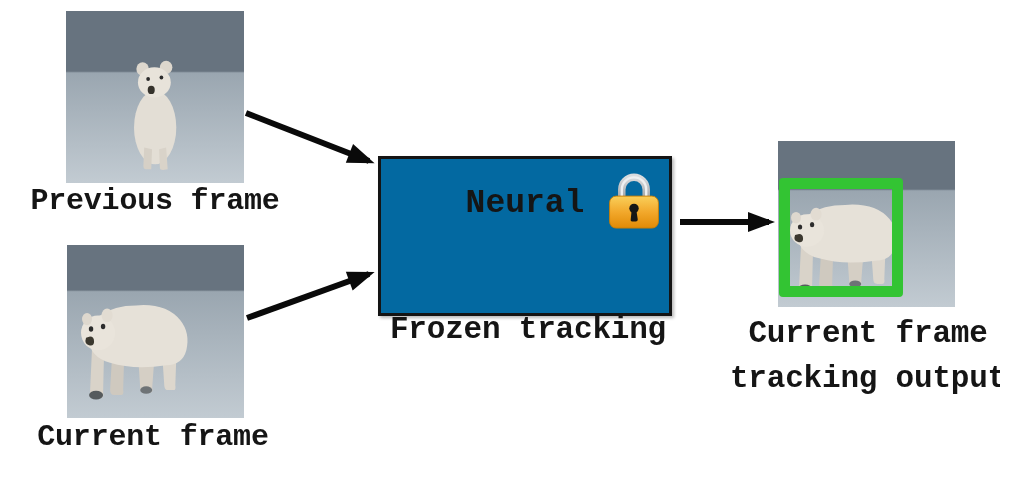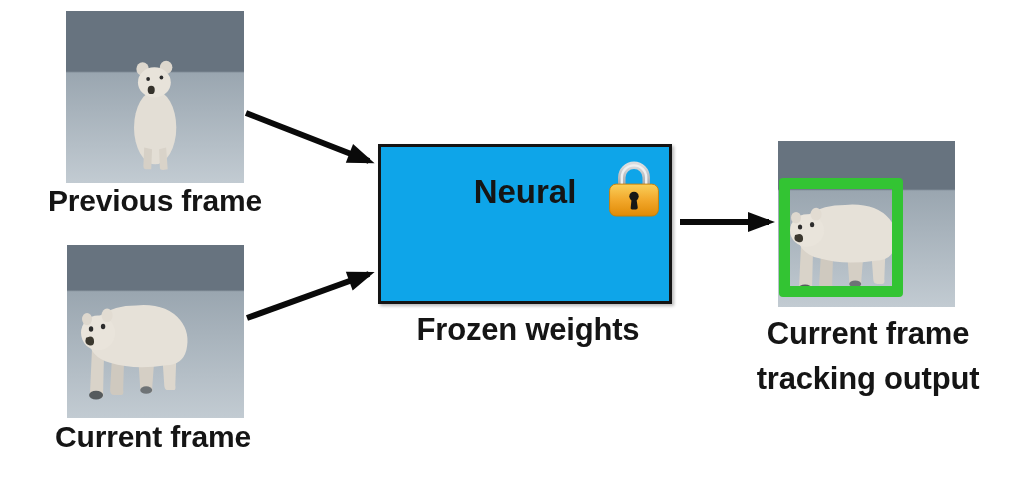--- a/index.html
+++ b/index.html
@@ -1,18 +1,18 @@
 <!DOCTYPE html>
 <html style="--arrow: #0a0a0a; --box-border: #141414; --bbox-green: #33c433; --lock-gold: #f2a82b; --lock-shackle: #b9bdc0; --sky: #67737f; --snow: #c2cbd2; --bear: #e6e1d8;"><head>
 <meta charset="utf-8">
 <style>
   html,body{margin:0;padding:0;background:#ffffff;}
   .canvas{
     position:relative;width:1000px;height:487px;background:#fff;overflow:hidden;
-    font-family:Liberation Sans, sans-serif;color:#151515;
+    font-family:Liberation Mono, monospace;color:#151515;
   }
   .arrows{position:absolute;left:0;top:0;width:1024px;height:487px;pointer-events:none;}
 
   
   .photo{
     position:absolute;margin:0;overflow:hidden;
     background:linear-gradient(180deg,
       var(--sky,#67737f) 0%, var(--sky,#67737f) var(--skycut,35%),
       #9aa6b0 calc(var(--skycut,35%) + 1%), var(--snow,#c2cbd2) 100%);
   }
@@ -35,22 +35,22 @@
     position:absolute;text-align:center;font-size:30px;font-weight:600;
     letter-spacing:-0.2px;white-space:nowrap;
   }
   .cap-prev{left:-25px;top:184px;width:360px;}
   .cap-curr{left:-27px;top:420px;width:360px;}
   .cap-frozen{left:348px;top:312px;width:360px;font-size:31px;}
   .cap-out{left:688px;top:311px;width:360px;font-size:31px;line-height:45px;white-space:normal;}
 
   
   .nn-box{
-    position:absolute;left:378px;top:144px;width:294px;height:160px;box-sizing:border-box;
-    background:#0ea5e9;border:3px solid var(--box-border,#141414);
+    position:absolute;left:378px;top:156px;width:294px;height:160px;box-sizing:border-box;
+    background:#0369a1;border:3px solid var(--box-border,#141414);
     box-shadow:2px 2px 3px rgba(0,0,0,0.28);
     padding-left:12px;
   }
   .nn-title{
     position:absolute;left:0;top:19px;width:100%;text-align:center;
     font-size:33px;font-weight:600;line-height:52px;
   }
   .lock{position:absolute;right:4px;top:6px;width:62px;height:66px;}
 </style>
 </head>
@@ -119,21 +119,21 @@
           <stop offset="1" stop-color="#9fa3a6"></stop>
         </linearGradient>
       </defs>
       <path d="M20 36 V26 A13 13 0 0 1 46 26 V36" fill="none" stroke="url(#shackG)" stroke-width="8" stroke-linecap="round"></path>
       <path d="M20 36 V26 A13 13 0 0 1 46 26 V36" fill="none" stroke="#eef0f1" stroke-width="2.5" stroke-linecap="round"></path>
       <rect x="7" y="33" width="52" height="34" rx="7" fill="url(#goldG)" stroke="#c67f08" stroke-width="1"></rect>
       <circle cx="33" cy="46" r="5" fill="#161616"></circle>
       <path d="M30.5 48 L35.5 48 L37 58 Q37 60 35 60 L31 60 Q29 60 29.5 58 Z" fill="#161616"></path>
     </svg>
   </div>
-  <div class="caption cap-frozen">Frozen weights</div>
+  <div class="caption cap-frozen">Frozen tracking</div>
 
   <figure class="photo out">
     <svg class="bear walk-out" viewBox="0 0 120 100" preserveAspectRatio="none">
       <path d="M18 52 L16 88 Q16 92 20 92 L27 92 Q30 92 29 88 L30 55 Z" fill="#d9d3c9"></path>
       <path d="M38 58 L36 86 Q36 90 40 90 L47 90 Q50 90 49 86 L50 60 Z" fill="#cfc9bf"></path>
       <path d="M64 60 L66 84 Q66 88 70 88 L76 88 Q79 88 78 84 L80 62 Z" fill="#d5cfc5"></path>
       <path d="M88 58 L90 82 Q90 86 94 86 L99 86 Q102 86 101 82 L102 60 Z" fill="#ddd7cd"></path>
       <ellipse cx="22" cy="90" rx="7" ry="3.5" fill="#565b5d"></ellipse>
       <ellipse cx="72" cy="86" rx="6" ry="3" fill="#6e7376"></ellipse>
       <path d="M14 44 Q10 30 26 26 Q40 18 62 18 Q92 16 106 30 Q116 40 112 54 Q108 66 92 66 Q60 70 36 64 Q16 60 14 44 Z" fill="#e6e1d8"></path>

